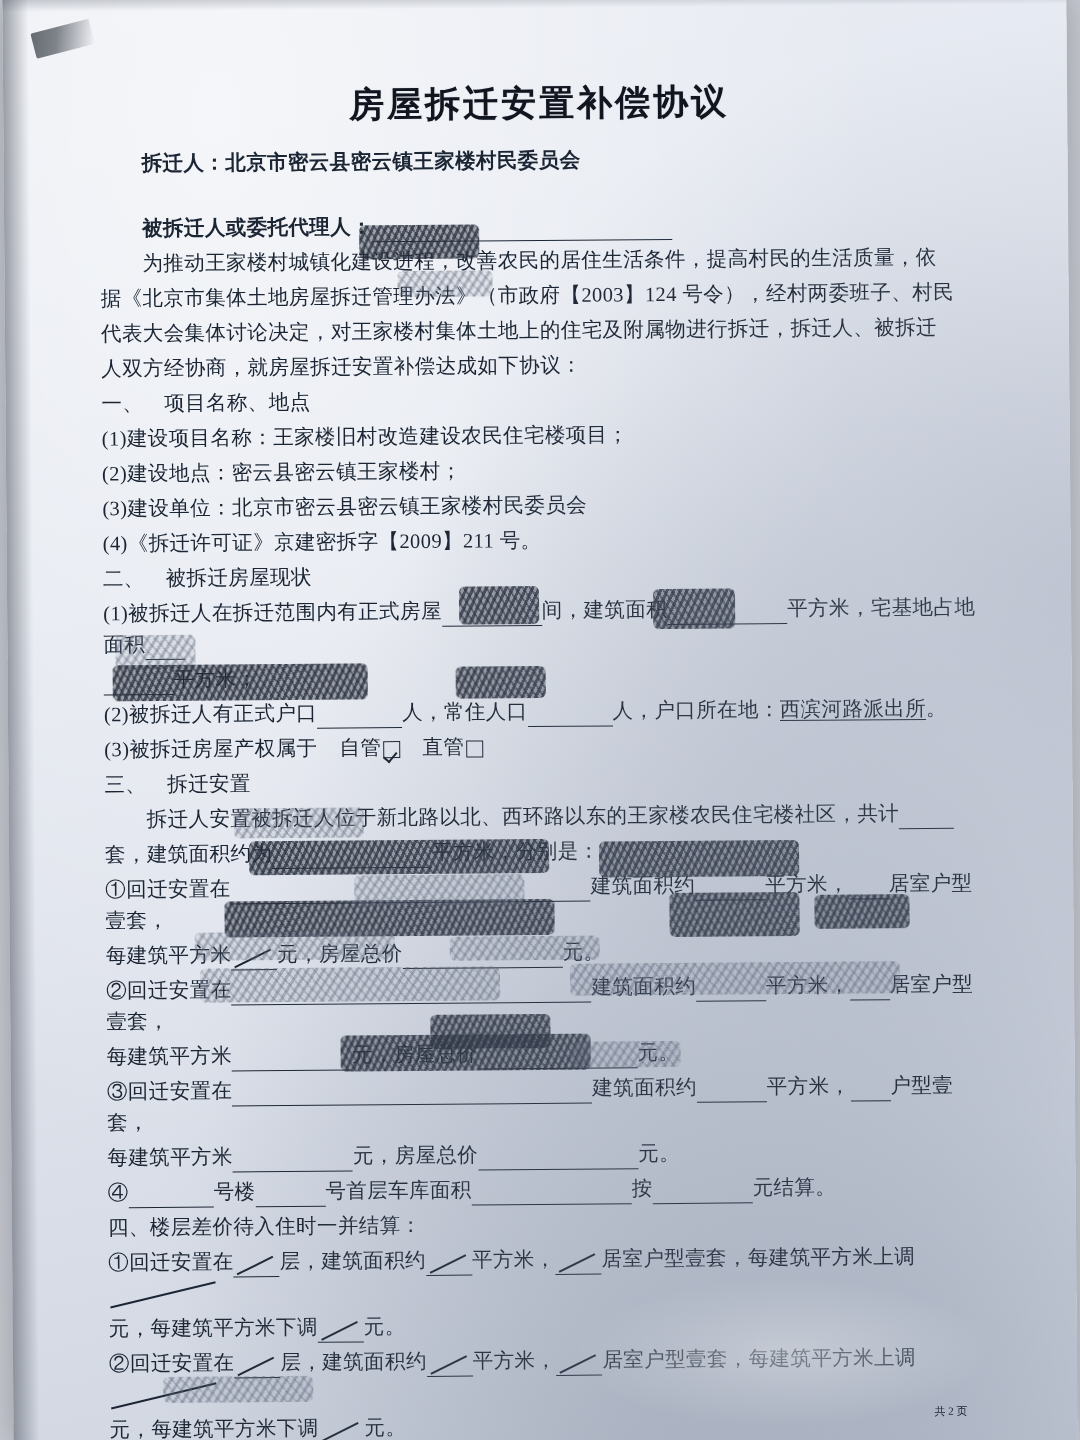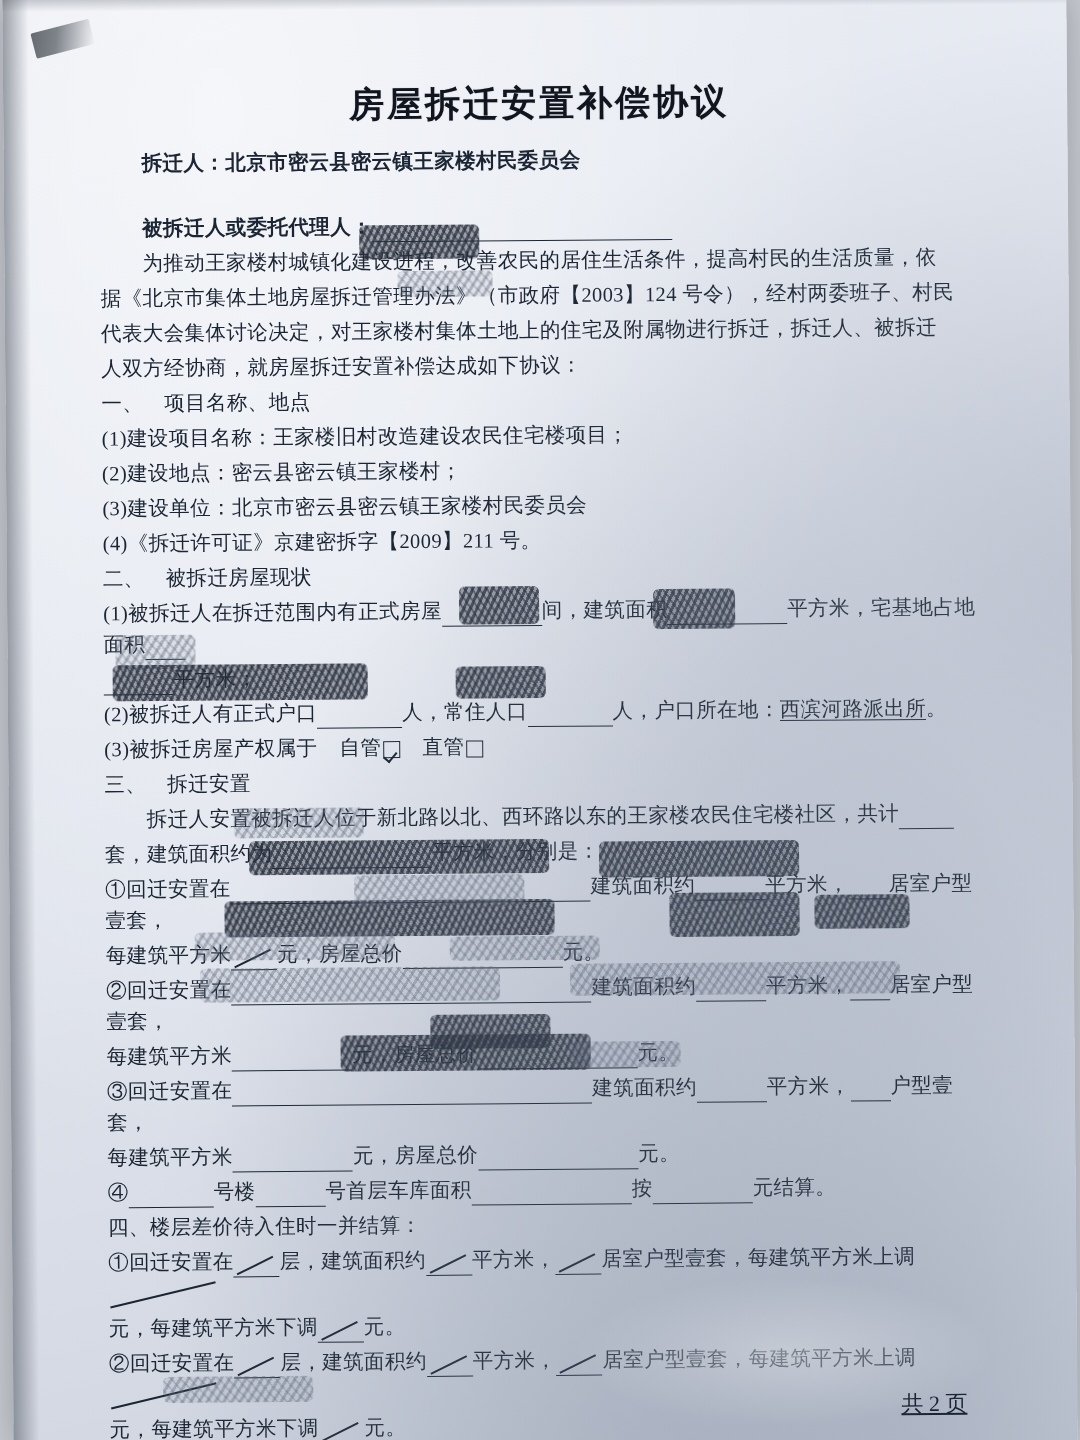--- a/index.html
+++ b/index.html
@@ -171,23 +171,22 @@
   }
   .redact.light {
     background:
       repeating-linear-gradient(122deg, rgba(90,99,118,0.40) 0 3px, rgba(90,99,118,0.06) 3px 7px),
       repeating-linear-gradient(48deg, rgba(90,99,118,0.30) 0 2px, rgba(90,99,118,0.05) 2px 7px);
   }
   .page-footer {
     position: absolute;
     right: 110px;
     bottom: 24px;
-    font-size: 22px;
+    font-size: 11px;
     color: #1b2533;
-    text-decoration: underline;
   }
   .glare {
     position: absolute;
     left: 560px;
     top: 1285px;
     width: 420px;
     height: 150px;
     background: radial-gradient(ellipse at center, rgba(255,255,255,0.45), rgba(255,255,255,0) 70%);
     pointer-events: none;
   }

